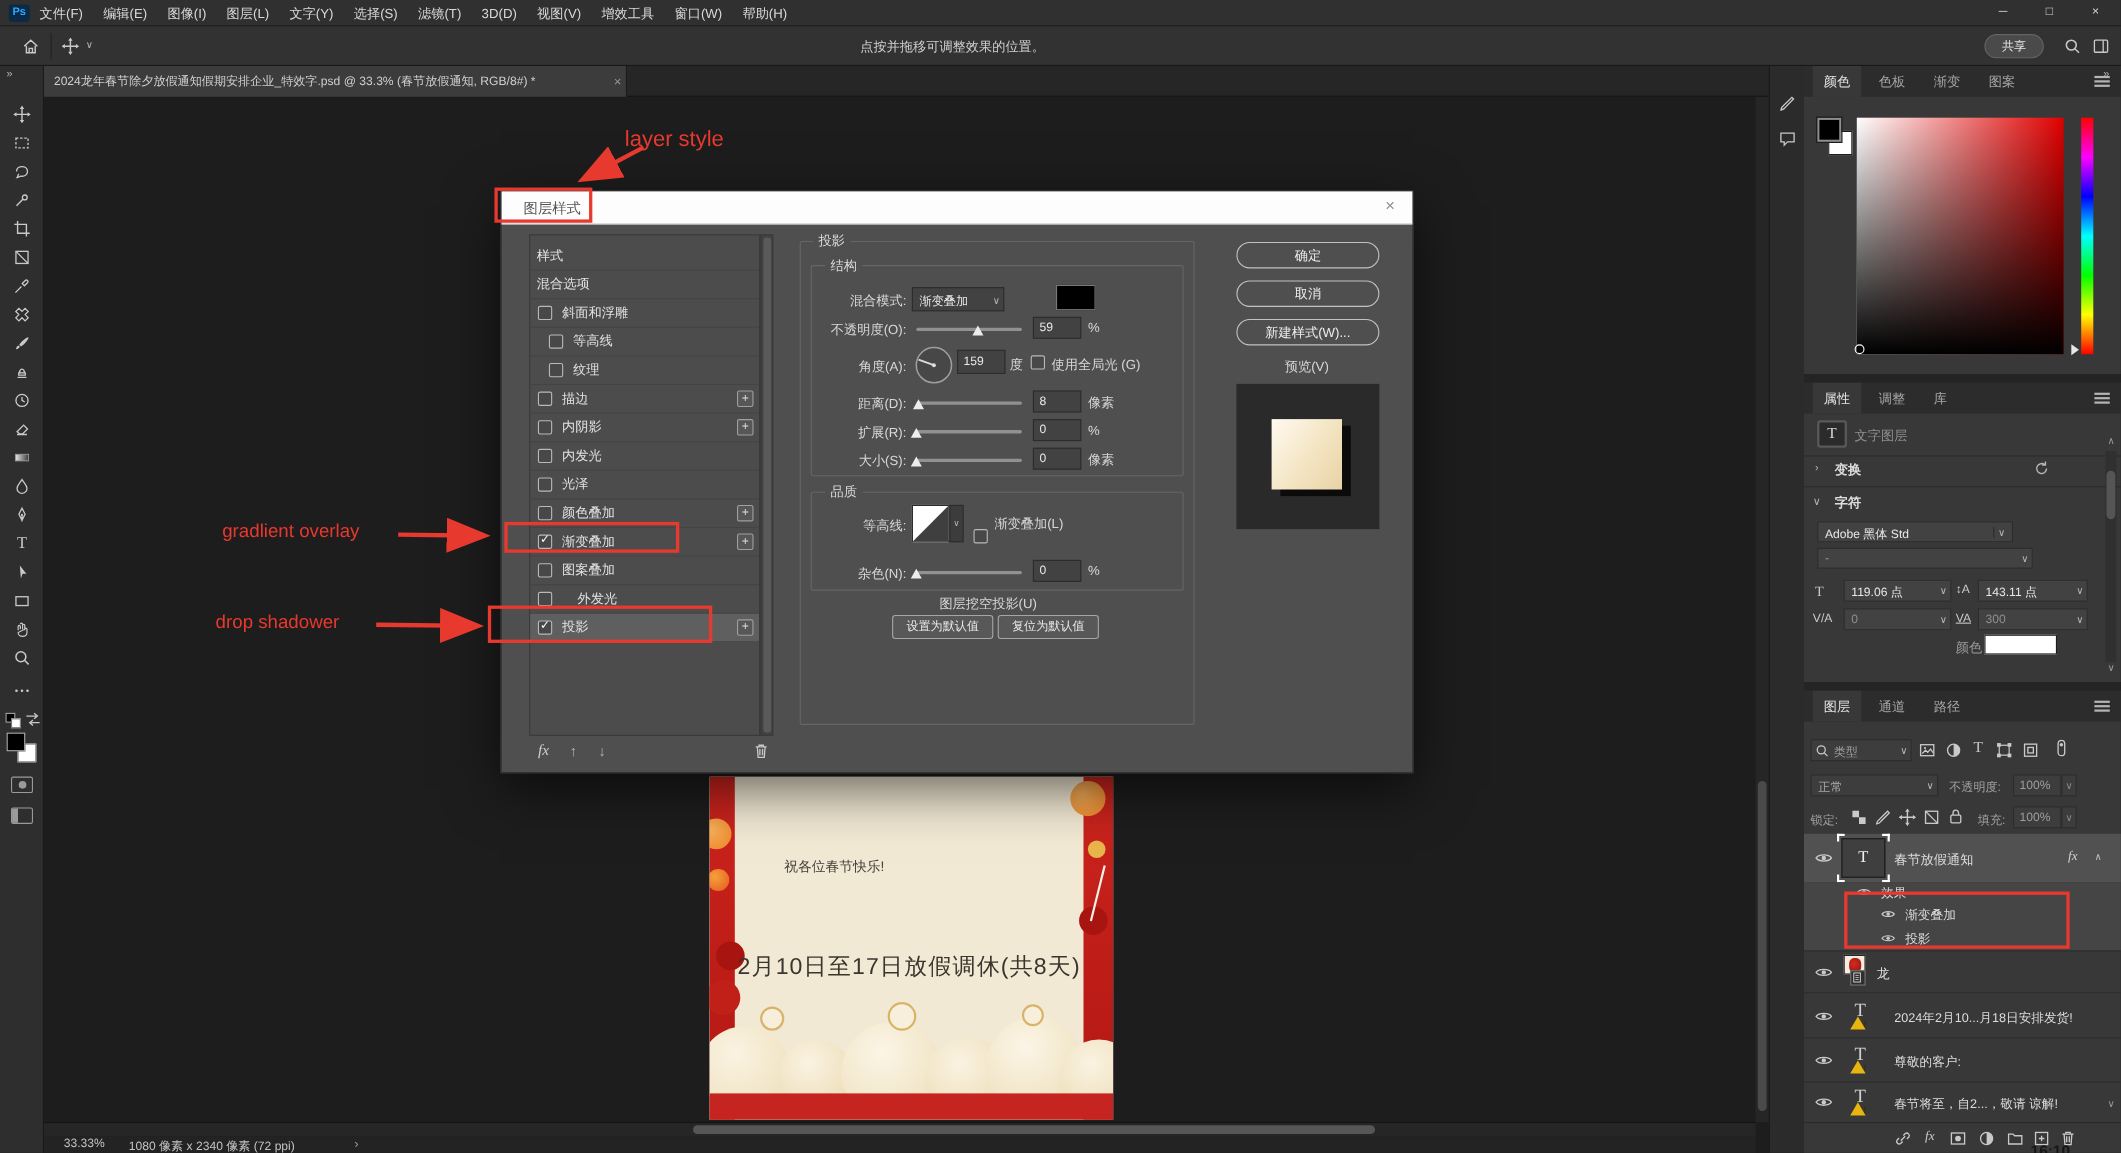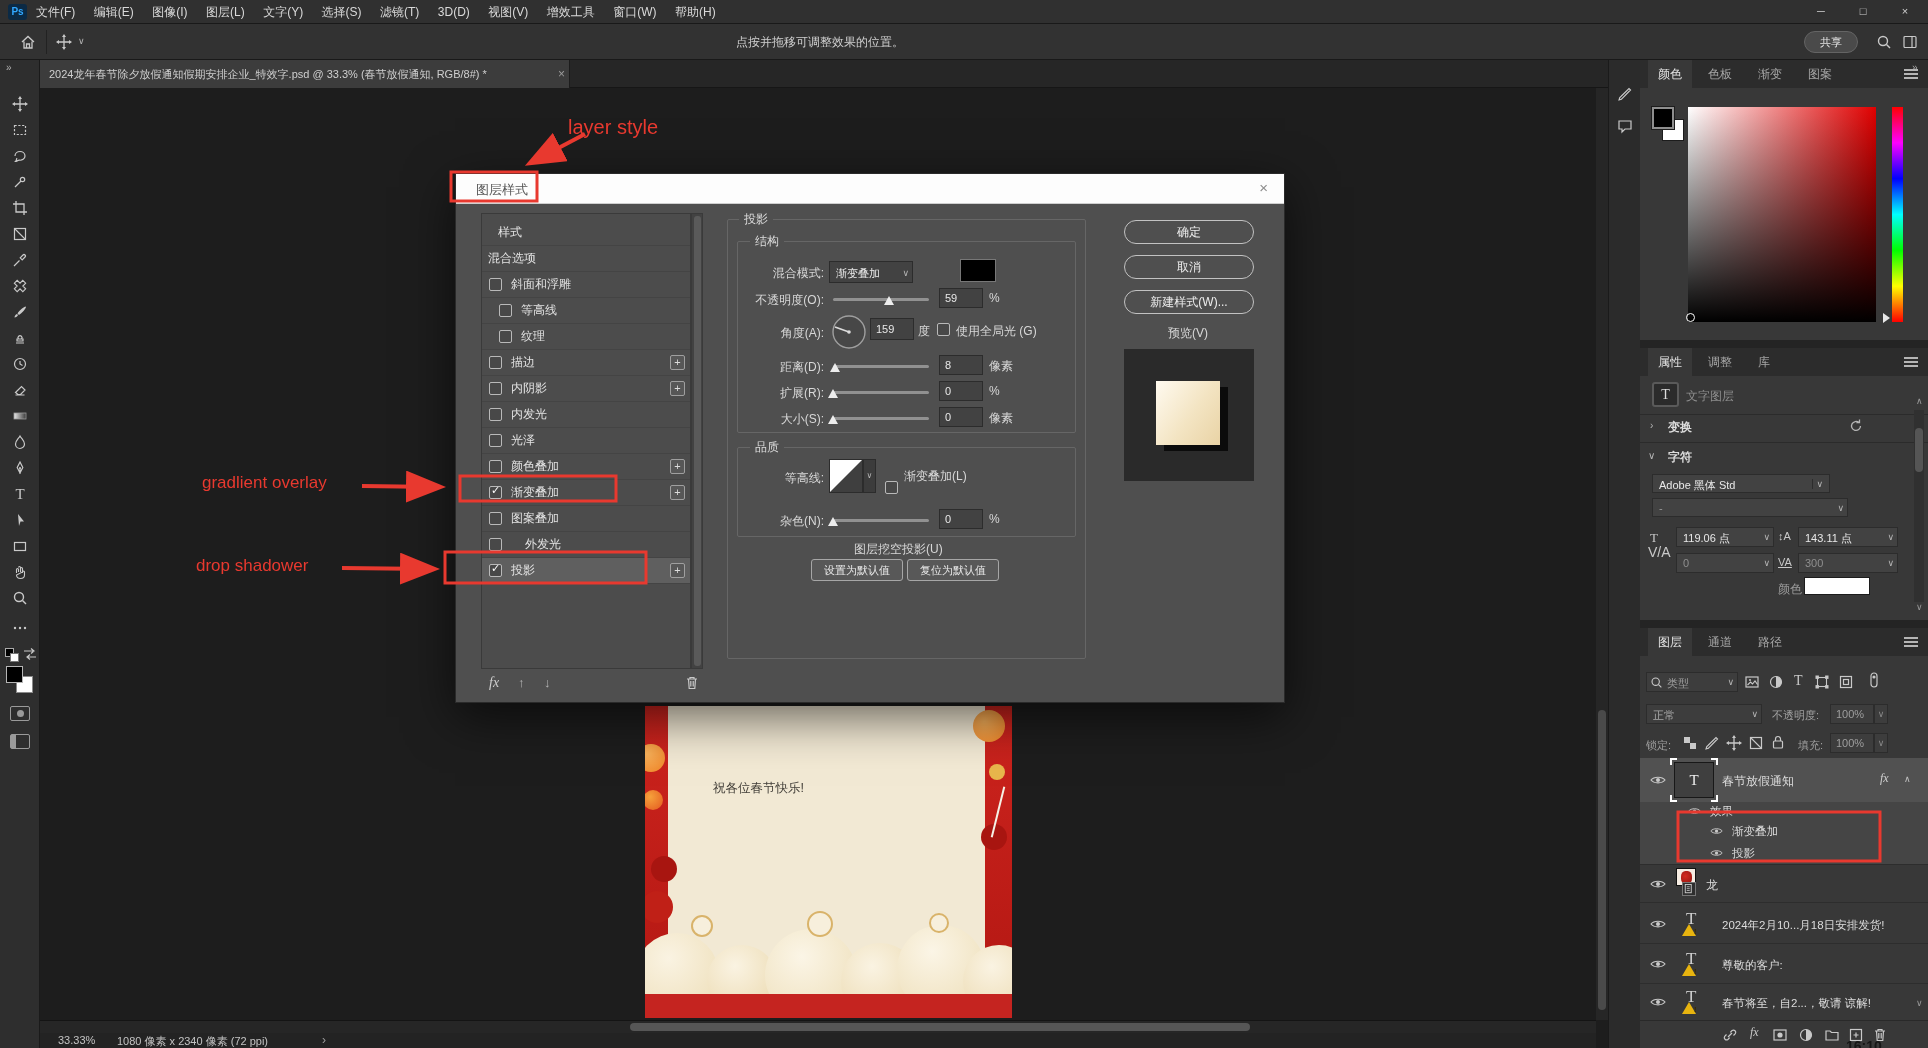--- a/index.html
+++ b/index.html
@@ -246,21 +246,21 @@
 
 <div class="a" id="optionsbar">
   <svg class="a" style="left:20px;top:10px" width="16" height="16">
       <use href="#i-home"></use>
     </svg>
   <div class="a" style="left:46px;top:6px;width:1px;height:24px;background:#222"></div>
   <svg class="a" style="left:56px;top:10px" width="16" height="16">
       <use href="#i-move"></use>
     </svg>
   <span class="a" style="left:78px;top:12px;color:#b5b5b5;font-size:9px">∨</span>
-  <div class="a" style="left:690px;top:0;width:260px;line-height:36px;font-size:12px;color:#cfcfcf;text-align:center">点按并拖移可调整效果的位置。</div>
+  <div class="a" style="left:690px;top:0;width:260px;line-height:36px;font-size:12px;color:#cfcfcf;text-align:right">点按并拖移可调整效果的位置。</div>
   <div class="a" style="left:1804px;top:7px;width:54px;height:22px;background:#4a4a4a;border:1px solid #646464;border-radius:11px;color:#e4e4e4;font-size:11px;text-align:center;line-height:20px">共享</div>
   <svg class="a" style="left:1876px;top:10px" width="16" height="16">
       <use href="#i-search"></use>
     </svg>
   <svg class="a" style="left:1902px;top:10px" width="16" height="16">
       <use href="#i-wspace"></use>
     </svg>
 </div>
 
 <div class="a" id="toolbar">
@@ -399,20 +399,21 @@
   <div class="decor" style="left:-8px;top:38px;width:28px;height:28px;background:radial-gradient(circle at 35% 35%,#f9b25b,#ef8426)"></div>
   <div class="decor" style="left:-2px;top:84px;width:20px;height:20px;background:radial-gradient(circle at 35% 35%,#f6a13b,#e4581f)"></div>
   <div class="decor" style="left:6px;top:150px;width:26px;height:26px;background:#a81510"></div>
   <div class="decor" style="left:-4px;top:185px;width:32px;height:32px;background:#c02017"></div>
   <div class="decor" style="left:328px;top:4px;width:32px;height:32px;background:radial-gradient(circle at 35% 35%,#f9b25b,#ef8426)"></div>
   <div class="decor" style="left:344px;top:58px;width:16px;height:16px;background:#e8b64c"></div>
   <div class="decor" style="left:336px;top:118px;width:26px;height:26px;background:#a81510"></div>
   <div class="a" style="left:352px;top:80px;width:2px;height:52px;background:#f5f1e6;transform:rotate(14deg)"></div>
 
   <div class="a" style="left:43px;top:74px;font-size:12.5px;color:#44403a;text-indent:2em">祝各位春节快乐!</div>
+  <div class="a" style="left:23px;top:158px;width:317px;text-align:center;font-size:21px;color:#3a352e;letter-spacing:1px">2月10日至17日放假调休(共8天)</div>
 
   <div class="a" style="left:0;top:205px;width:367px;height:85px;overflow:hidden">
     <div class="decor" style="left:-10px;top:22px;width:84px;height:84px;background:radial-gradient(circle at 40% 30%,#faf3e2,#ecdcb4)"></div>
     <div class="decor" style="left:62px;top:34px;width:70px;height:70px;background:radial-gradient(circle at 40% 30%,#faf3e2,#e9d6a9)"></div>
     <div class="decor" style="left:120px;top:18px;width:92px;height:92px;background:radial-gradient(circle at 40% 30%,#fbf5e6,#ecdcb4)"></div>
     <div class="decor" style="left:196px;top:32px;width:78px;height:78px;background:radial-gradient(circle at 40% 30%,#faf3e2,#e9d6a9)"></div>
     <div class="decor" style="left:252px;top:14px;width:88px;height:88px;background:radial-gradient(circle at 40% 30%,#fbf5e6,#ecdcb4)"></div>
     <div class="decor" style="left:318px;top:34px;width:72px;height:72px;background:radial-gradient(circle at 40% 30%,#faf3e2,#e9d6a9)"></div>
     <div class="decor" style="left:46px;top:4px;width:22px;height:22px;border:2px solid #d9b36a;background:#f7efdc"></div>
     <div class="decor" style="left:162px;top:0;width:26px;height:26px;border:2px solid #d9b36a;background:#f7efdc"></div>
@@ -492,21 +493,21 @@
     <div class="a" style="left:10px;top:182px;color:#c9c9c9;font-size:13px;font-family:'Liberation Serif',serif">T</div>
     <div class="dsel" style="left:36px;top:179px;width:98px;height:20px">
         <span class="tx">119.06 点</span>
         <span class="cv">∨</span>
       </div>
     <div class="a" style="left:138px;top:182px;color:#c9c9c9;font-size:11px"><span>↕</span><span>A</span></div>
     <div class="dsel" style="left:158px;top:179px;width:100px;height:20px">
         <span class="tx">143.11 点</span>
         <span class="cv">∨</span>
       </div>
-    <div class="a" style="left:8px;top:196px;color:#c9c9c9;font-size:14px"><span>V</span><span>/</span><span>A</span></div>
+    <div class="a" style="left:8px;top:208px;color:#c9c9c9;font-size:11px"><span>V</span><span>/</span><span>A</span></div>
     <div class="dsel" style="left:36px;top:205px;width:98px;height:20px;color:#8f8f8f">
         <span class="tx">0</span>
         <span class="cv">∨</span>
       </div>
     <div class="a" style="left:138px;top:208px;color:#c9c9c9;font-size:11px;text-decoration:underline">VA</div>
     <div class="dsel" style="left:158px;top:205px;width:100px;height:20px;color:#8f8f8f">
         <span class="tx">300</span>
         <span class="cv">∨</span>
       </div>
     <div class="a" style="left:138px;top:233px;font-size:12px;color:#9a9a9a">颜色</div>
@@ -682,21 +683,21 @@
 </div>
 
 <div class="a" id="dialog">
   <div id="dlg-title">
     <span class="t">图层样式</span>
     <span class="x">×</span>
   </div>
 
   <div id="stylelist">
     <div class="lrow">
-        <span class="lb" style="margin-left:16px">样式</span>
+        <span class="lb" style="margin-left:6px">样式</span>
       </div>
     <div class="lrow">
         <span class="lb" style="margin-left:6px">混合选项</span>
       </div>
     <div class="lrow">
         <span class="cbx" style="margin-left:7px"></span>
         <span class="lb" style="margin-left:9px">斜面和浮雕</span>
       </div>
     <div class="lrow">
         <span class="cbx" style="margin-left:17px"></span>

